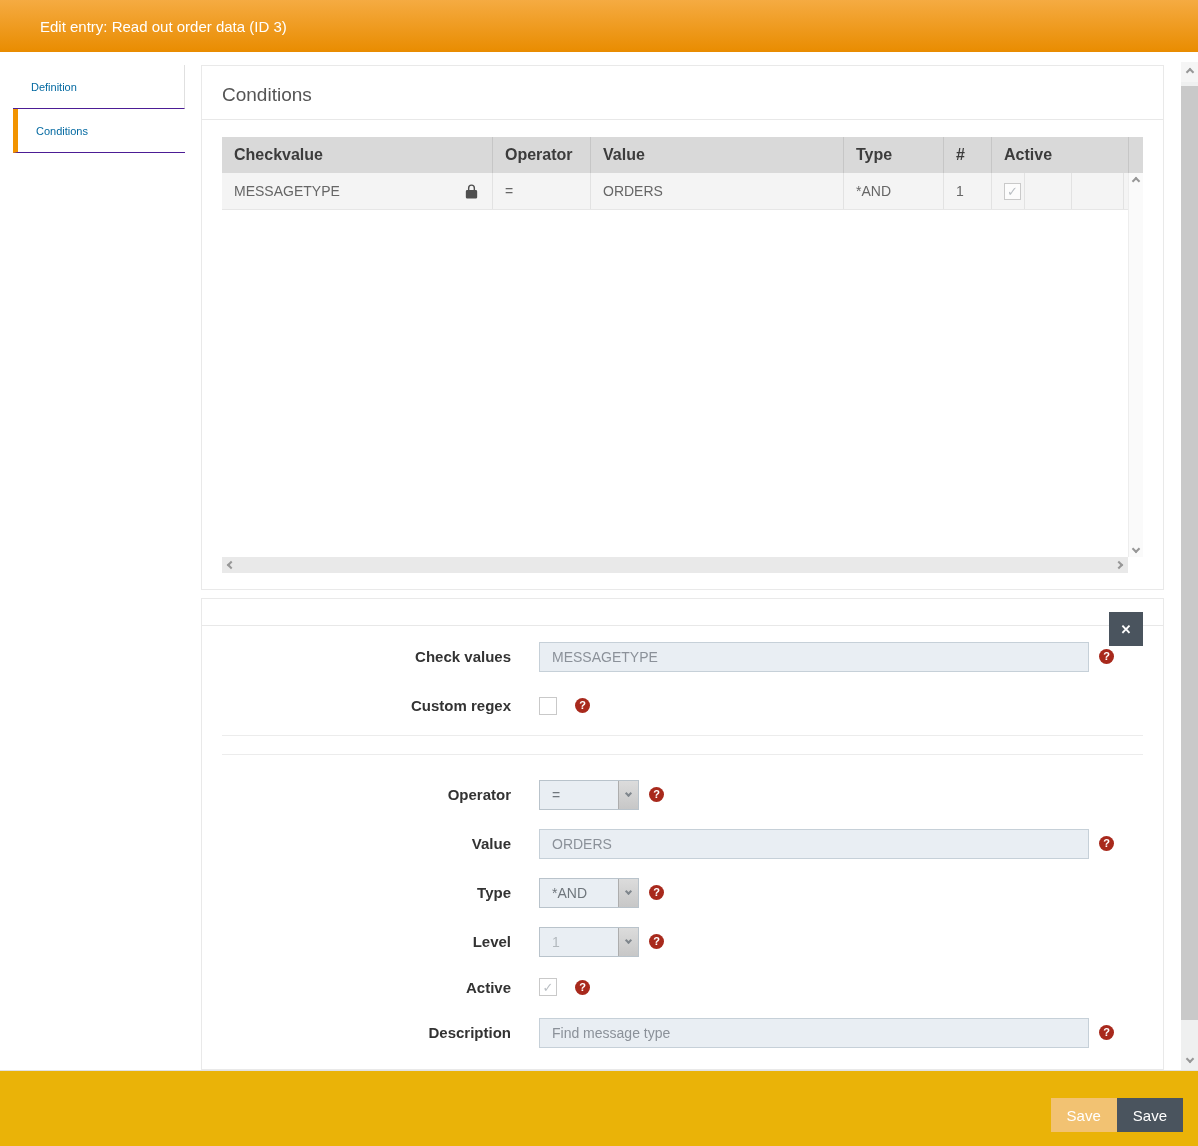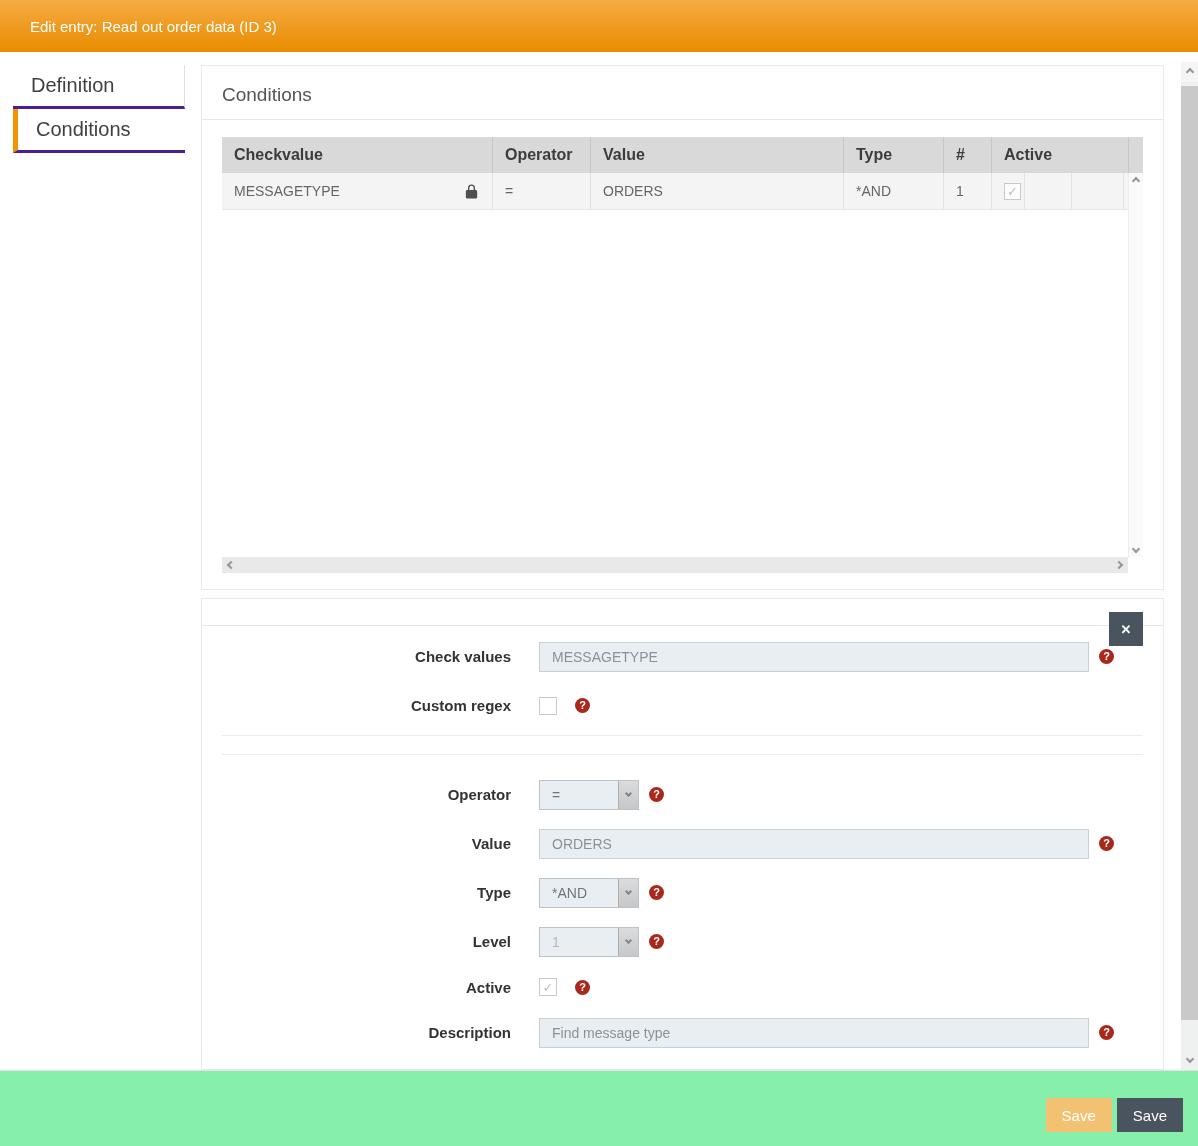--- a/index.html
+++ b/index.html
@@ -3,27 +3,27 @@
 <meta charset="utf-8">
 <style>
   * { margin:0; padding:0; box-sizing:border-box; }
   html,body { width:1198px; height:1146px; background:#fff; overflow:hidden;
               font-family:"Liberation Sans","DejaVu Sans",sans-serif; }
   body { position:relative; }
 
   
   .title-bar { position:absolute; left:0; top:0; width:1198px; height:52px;
                background:linear-gradient(#f5ab42,#e98c00);
-               display:flex; align-items:center; padding-left:30px; }
+               display:flex; align-items:center; padding-left:40px; }
   .title-bar span { color:#fff; font-size:15px; }
 
   
   .sidebar { position:absolute; left:13px; top:65px; width:172px; }
   .tab { height:44px; display:flex; align-items:center; padding-left:18px;
-         border-bottom:3px solid #4c1d95; font-size:20px; color:#404040; cursor:pointer; }
+         border-bottom:1px solid #4c1d95; font-size:11px; color:#0369a1; cursor:pointer; }
   .tab.first { border-right:1px solid #e0e0e0; }
   .tab.active { border-left:5px solid #f29400; padding-left:18px; }
 
   
   .panel { position:absolute; left:201px; width:963px; background:#fff;
            border:1px solid #e9e9e9; }
   .panel-head { position:relative; border-bottom:1px solid #e8e8e8; }
   .panel-head h2 { font-size:19px; font-weight:400; color:#555; line-height:28px; }
 
   #conditions-panel { top:65px; height:525px; }
@@ -105,23 +105,23 @@
   .help-icon { width:15px; height:15px; border-radius:50%; background:#a8291c;
                color:#fff; font-size:11px; font-weight:bold; line-height:15px;
                text-align:center; margin-left:10px; flex:none; cursor:pointer; }
   .help-icon.gap { margin-left:18px; }
 
   .form-divider { height:20px; margin:5px 20px 15px;
                   border-top:1px solid #ececec; border-bottom:1px solid #ececec; }
 
   
   .footer { position:absolute; left:0; top:1070px; width:1198px; height:76px;
-            background:#86efac; border-top:1px solid #e2e2e2;
+            background:#eab308; border-top:1px solid #e2e2e2;
             display:flex; justify-content:flex-end; align-items:flex-start;
-            padding:27px 15px 0 0; gap:5px; }
+            padding:27px 15px 0 0; }
   .btn { height:34px; border:none; color:#fff; font-size:15px; padding:0 16px;
          cursor:pointer; font-family:"Liberation Sans","DejaVu Sans",sans-serif; }
   .btn-save  { background:#f2c272; }
   .btn-close { background:#4a545e; }
 
   
   .page-scroll { position:absolute; left:1181px; top:62px; width:17px; height:1008px;
                  background:#eff0f0; }
   .page-scroll .arrow { position:absolute; left:0; width:17px; height:20px;
                         display:flex; align-items:center; justify-content:center;

